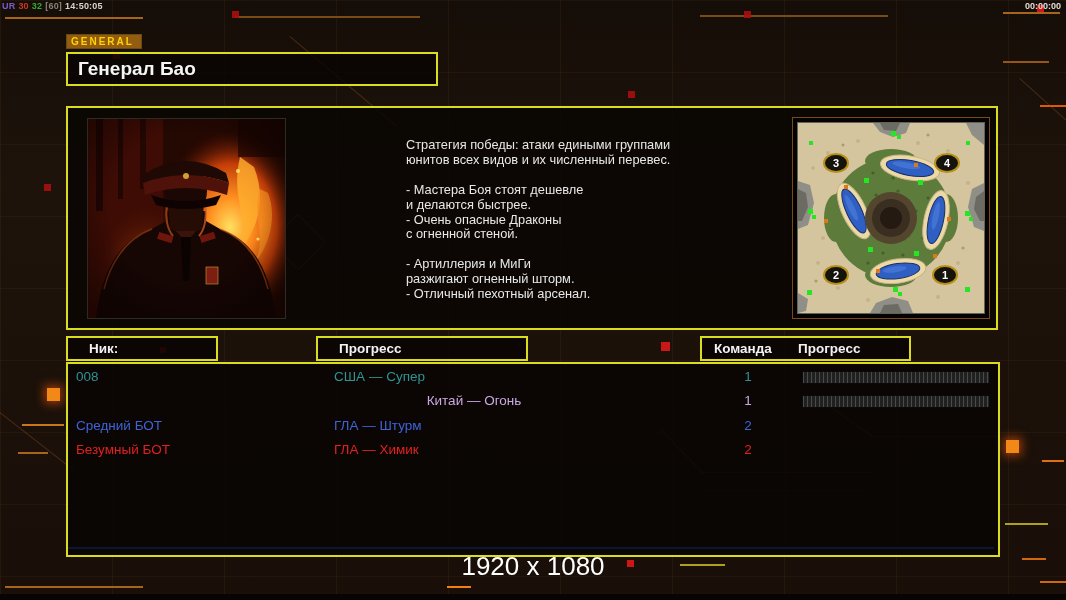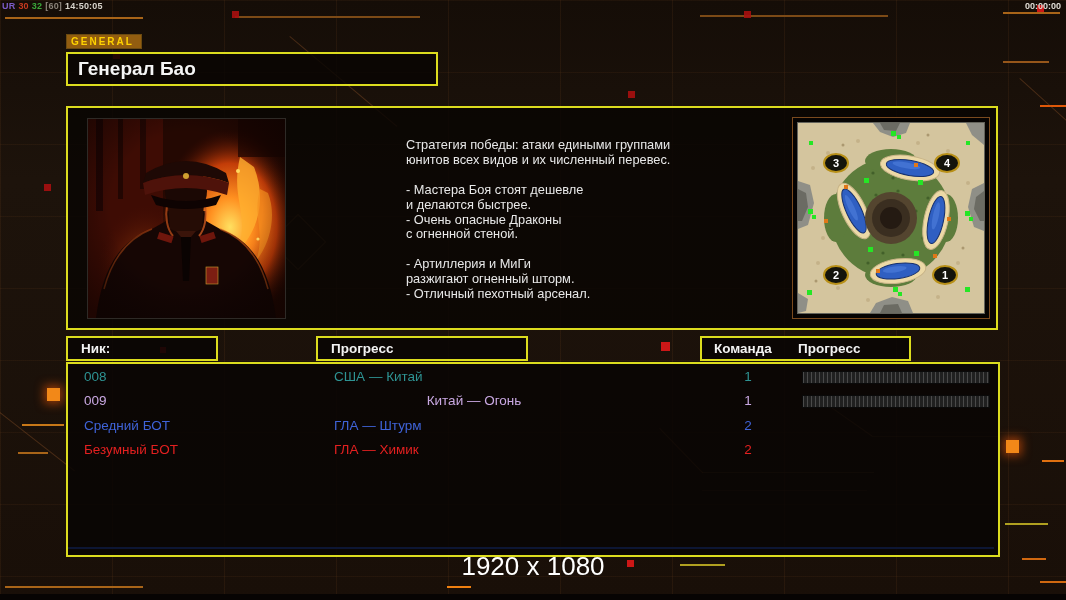--- a/index.html
+++ b/index.html
@@ -32,27 +32,27 @@
   .main-panel{position:absolute;left:66px;top:106px;width:928px;height:220px;
     border:2px solid #dcdc1e;background:rgba(8,5,3,.82);}
   .portrait{position:absolute;left:20px;top:11px;width:197px;height:199px;outline:1px solid #2e2a26;}
   .strategy{position:absolute;left:338px;top:30px;width:330px;color:#e8e8e8;
     font-size:12.8px;line-height:14.9px;white-space:pre-line;}
   .map-frame{position:absolute;left:724px;top:9px;background:#050302;border:1px solid #7a4a1e;padding:4px;}
   .map-frame svg{display:block;border:1px solid #63635b;}
   
   .hbox{position:absolute;top:336px;height:21px;border:2px solid #dcdc1e;background:rgba(8,5,3,.85);
     color:#f2f2f2;font-size:13.5px;font-weight:bold;line-height:21px;}
-  .hbox .pad{padding-left:13px;}
+  .hbox .pad{padding-left:21px;}
   
   .lower-panel{position:absolute;left:66px;top:362px;width:930px;height:191px;
     border:2px solid #dcdc1e;background:rgba(8,5,3,.85);}
   .rows{position:absolute;inset:0;}
   .prow{position:absolute;left:0;width:100%;height:24px;font-size:13.5px;}
-  .c-nick{position:absolute;left:16px;top:3px;width:230px;}
+  .c-nick{position:absolute;left:8px;top:3px;width:230px;}
   .c-gen{position:absolute;left:266px;top:3px;width:280px;}
   .c-team{position:absolute;left:656px;top:3px;width:48px;text-align:center;}
   .c-bar{position:absolute;left:734px;top:5px;width:186px;height:11px;border:1px solid #0a0a0a;
     background:repeating-linear-gradient(90deg,#4a4a4a 0 1px,#202020 1px 4px);}
   .navy-line{position:absolute;left:68px;top:547px;width:926px;height:2px;background:#0d1634;}
   
   .resolution{position:absolute;left:0;top:551px;width:1066px;text-align:center;color:#ffffff;
     font-family:Liberation Sans, sans-serif;font-size:26px;}
   .bottom-strip{position:absolute;left:0;top:594px;width:1066px;height:6px;background:#070403;}
 </style>
@@ -302,26 +302,25 @@
   </div>
   <div class="hbox" style="left:700px;width:207px">
     <span style="position:absolute;left:12px">Команда</span>
     <span style="position:absolute;left:96px">Прогресс</span>
   </div>
 
   <div class="lower-panel">
     <div class="rows">
         <div class="prow" style="top: 2px;">
     <span class="c-nick" style="color: rgb(46, 147, 147);">008</span>
-    <span class="c-gen" style="color: rgb(46, 147, 147);">США — Китай</span>
+    <span class="c-gen" style="color: rgb(46, 147, 147);">США — Супер</span>
     <span class="c-team" style="color: rgb(46, 147, 147);">1</span>
     <span class="c-bar"></span>
   </div>
         <div class="prow" style="top: 26.4px;">
-    <span class="c-nick" style="color: rgb(201, 168, 226);">009</span>
     <span class="c-gen" style="color: rgb(201, 168, 226); text-align: center;">Китай — Огонь</span>
     <span class="c-team" style="color: rgb(201, 168, 226);">1</span>
     <span class="c-bar"></span>
   </div>
         <div class="prow" style="top: 50.8px;">
     <span class="c-nick" style="color: rgb(63, 99, 216);">Средний БОТ</span>
     <span class="c-gen" style="color: rgb(63, 99, 216);">ГЛА — Штурм</span>
     <span class="c-team" style="color: rgb(63, 99, 216);">2</span>
 
   </div>

